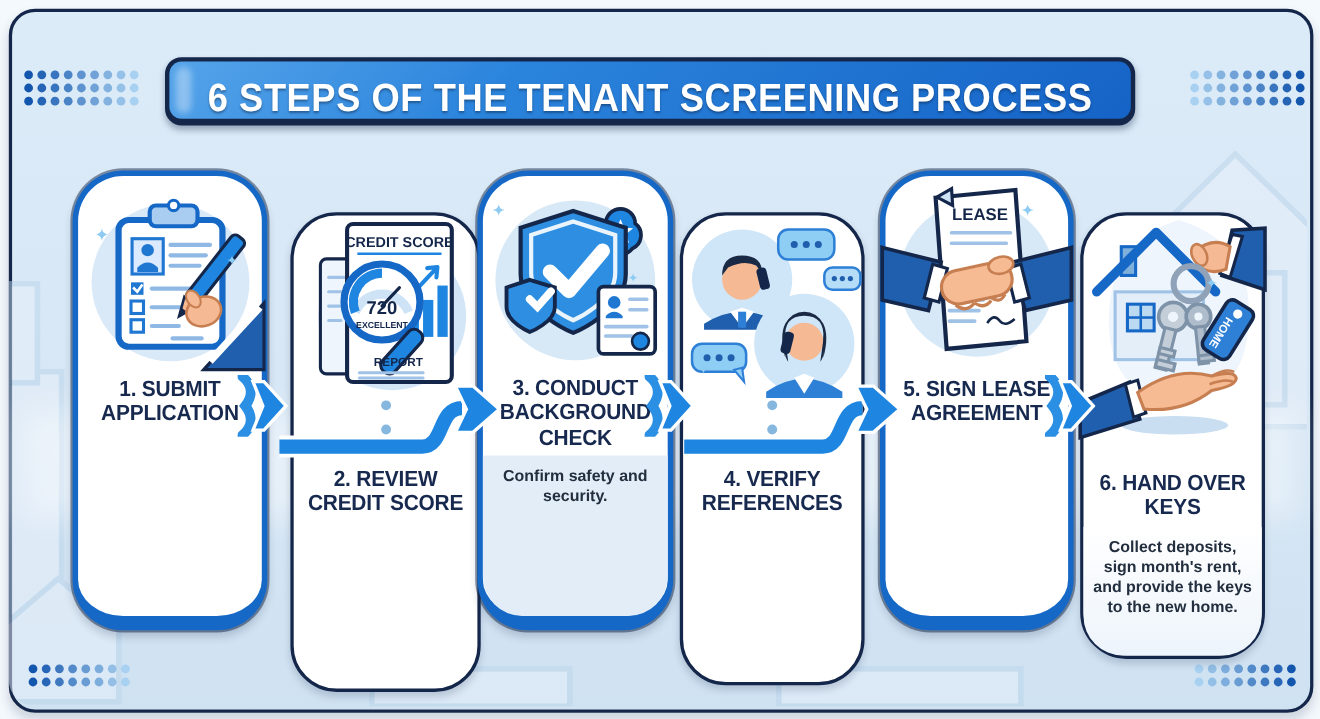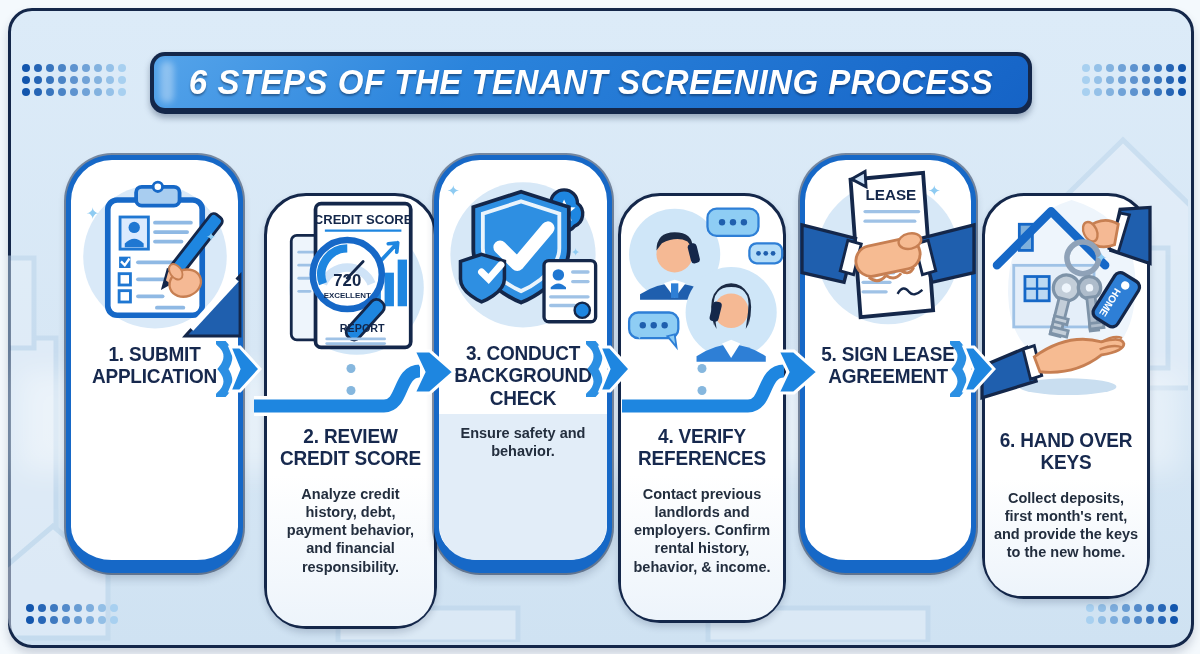--- a/index.html
+++ b/index.html
@@ -19,21 +19,21 @@
   .soft-band{position:absolute;left:20px;top:372px;width:1160px;height:100px;background:rgba(255,255,255,.4);filter:blur(14px);}
   
   .banner-outer{
     position:absolute;left:150px;top:52px;width:882px;height:62px;
     background:#14274a;border-radius:15px;padding:0;
     box-shadow:0 4px 6px rgba(20,39,74,.35);
   }
   .banner-inner{
     position:absolute;left:4px;top:4px;right:4px;bottom:6px;
     background:linear-gradient(135deg,#55a4ea 0%,#2b84dc 35%,#1563c6 100%);
-    border-radius:11px;display:flex;align-items:center;justify-content:center;font-style:italic;
+    border-radius:11px;display:flex;align-items:flex-end;justify-content:center;
   }
   .banner-inner::before{
     content:"";position:absolute;left:6px;top:5px;bottom:5px;width:14px;
     background:rgba(255,255,255,.35);border-radius:8px;filter:blur(3px);
   }
   .banner-text{
     color:#ffffff;font-size:33px;font-weight:700;letter-spacing:.5px;
     text-shadow:0 2px 2px rgba(10,30,60,.45);white-space:nowrap;transform:scaleY(1.08);
   }
   
@@ -280,23 +280,20 @@
         <line x1="64" y1="159" x2="126" y2="159"></line>
         <line x1="64" y1="164" x2="126" y2="164"></line>
       </g>
     </svg>
     <div class="vdots" style="top:168px;">
         <i></i>
         <i></i>
       </div>
   </div>
   <div class="step-heading">2. REVIEW CREDIT SCORE</div>
-  <div class="step-body">
-      <p>Analyze credit history, debt, payment behavior, and financial responsibility.</p>
-    </div>
 </div>
 
 <div class="card thick" style="left:434px;top:155px;width:168px;height:400px;">
   <div class="icon-wrap" style="height:182px;">
     <svg width="172" height="178" viewBox="0 0 180 180" style="top:2px;">
       <circle cx="90" cy="94" r="76" fill="#d7e8f7"></circle>
       <path d="M133 26 m0 0 a14 14 0 0 1 14 14 a14 14 0 0 1 -3 24 a14 14 0 0 1 -22 0 a14 14 0 0 1 -3 -24 a14 14 0 0 1 14 -14" fill="#1e86e0" stroke="#14274a" stroke-width="3.5"></path>
       <path d="M133 36 L136.5 44 L145 44.5 L138.5 50 L141 58.5 L133 53.8 L125 58.5 L127.5 50 L121 44.5 L129.5 44 Z" fill="#ffffff"></path>
       <path d="M88 28 L138 44 L138 88 C138 124 88 144 88 144 C88 144 38 124 38 88 L38 44 Z" fill="#2e8fe2" stroke="#14274a" stroke-width="4"></path>
       <path d="M88 38 L128 51 L128 87 C128 115 88 132 88 132 C88 132 48 115 48 87 L48 51 Z" fill="none" stroke="#ffffff" stroke-width="4" opacity=".9"></path>
@@ -310,21 +307,21 @@
         <line x1="142" y1="112" x2="158" y2="112"></line>
         <line x1="142" y1="122" x2="158" y2="122"></line>
         <line x1="119" y1="138" x2="158" y2="138"></line>
         <line x1="119" y1="147" x2="144" y2="147"></line>
       </g>
       <circle cx="152" cy="152" r="8" fill="#1e86e0" stroke="#14274a" stroke-width="2.5"></circle>
     </svg>
   </div>
   <div class="step-heading">3. CONDUCT BACKGROUND CHECK</div>
   <div class="step-body">
-    <p>Ensure safety and behavior.</p>
+    <p>Confirm safety and security.</p>
   </div>
 </div>
 
 <div class="card thin" style="left:618px;top:193px;width:162px;height:424px;">
   <div class="icon-wrap" style="height:228px;">
     <svg width="164" height="190" viewBox="0 0 180 200" style="top:-4px;">
       <circle cx="60" cy="64" r="50" fill="#cfe6f8"></circle>
       <path d="M22 108 Q60 84 98 108 L98 114 L22 114 Z" fill="#1f5fae"></path>
       <path d="M48 96 L60 112 L72 96 L60 92 Z" fill="#ffffff"></path>
       <rect x="56" y="96" width="8" height="16" fill="#2e7fd6"></rect>
@@ -354,23 +351,20 @@
           <circle cx="37" cy="142" r="3.5" fill="#1f5fae"></circle>
           <circle cx="49" cy="142" r="3.5" fill="#1f5fae"></circle>
       </g>
     </svg>
     <div class="vdots" style="top:168px;">
         <i></i>
         <i></i>
       </div>
   </div>
   <div class="step-heading">4. VERIFY REFERENCES</div>
-  <div class="step-body">
-      <p>Contact previous landlords and employers. Confirm rental history, behavior, &amp; income.</p>
-    </div>
 </div>
 
 <div class="card thick" style="left:800px;top:155px;width:166px;height:400px;">
   <div class="icon-wrap" style="height:182px;">
     <svg width="172" height="184" viewBox="0 0 180 184" style="top:-6px;">
       <circle cx="90" cy="100" r="74" fill="#d7e8f7"></circle>
       <path d="M52 22 L128 16 L136 160 L60 166 Z" fill="#ffffff" stroke="#14274a" stroke-width="4" transform="rotate(-1 90 90)"></path>
       <path d="M52 22 L66 14 L67 30 Z" fill="#cfe3f7" stroke="#14274a" stroke-width="3"></path>
       <text x="93" y="44" text-anchor="middle" font-size="16" font-weight="bold" fill="#14274a">LEASE</text>
       <g stroke="#9fc2e6" stroke-width="3.5" stroke-linecap="round">
@@ -430,21 +424,21 @@
       </g>
       <ellipse cx="92" cy="218" rx="52" ry="9" fill="#c9def0"></ellipse>
       <path d="M0 196 L48 176 L58 212 L0 230 Z" fill="#1f5fae" stroke="#14274a" stroke-width="3.5"></path>
       <path d="M44 178 L56 174 L64 206 L52 210 Z" fill="#ffffff" stroke="#14274a" stroke-width="3"></path>
       <path d="M56 186 Q92 160 128 170 Q150 164 152 172 Q152 180 128 184 Q100 206 62 202 Z" fill="#f6bb92" stroke="#c77f52" stroke-width="3"></path>
       <path d="M128 170 q14 -8 22 -4 M126 178 q16 -6 24 -2" stroke="#c77f52" stroke-width="2.5" fill="none"></path>
     </svg>
   </div>
   <div class="step-heading">6. HAND OVER KEYS</div>
   <div class="step-body">
-      <p>Collect deposits, first month's rent, and provide the keys to the new home.</p>
+      <p>Collect deposits, sign month's rent, and provide the keys to the new home.</p>
     </div>
 </div>
 
 <svg class="junction-arrow" style="left:216px;top:341px;" width="46" height="56" viewBox="0 0 46 56">
   <path d="M4 1 C14 9 14 19 7 28 C14 37 14 47 4 55" stroke="#2b8fe3" stroke-width="9" fill="none" stroke-linecap="round"></path>
   <polygon points="14,6 24,6 44,28 24,50 14,50 23,28" fill="#1e86e0" stroke="#ffffff" stroke-width="3"></polygon>
 </svg>
 <svg class="junction-arrow" style="left:586px;top:341px;" width="46" height="56" viewBox="0 0 46 56">
   <path d="M4 1 C14 9 14 19 7 28 C14 37 14 47 4 55" stroke="#2b8fe3" stroke-width="9" fill="none" stroke-linecap="round"></path>
   <polygon points="14,6 24,6 44,28 24,50 14,50 23,28" fill="#1e86e0" stroke="#ffffff" stroke-width="3"></polygon>

